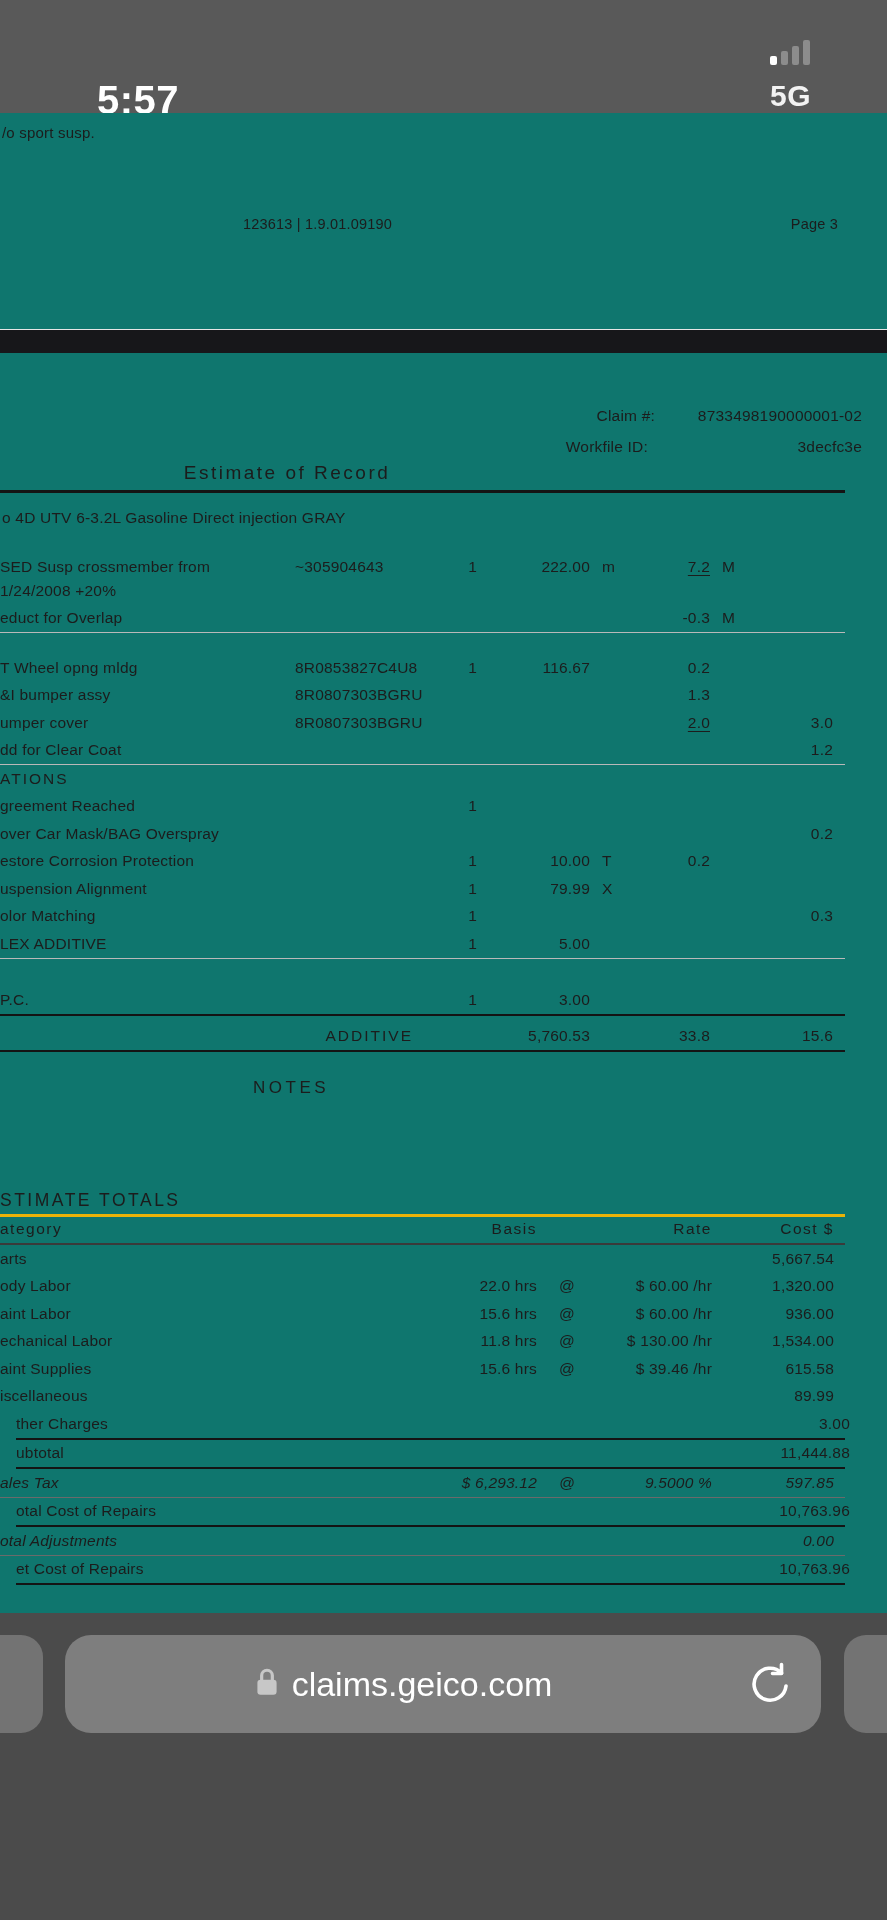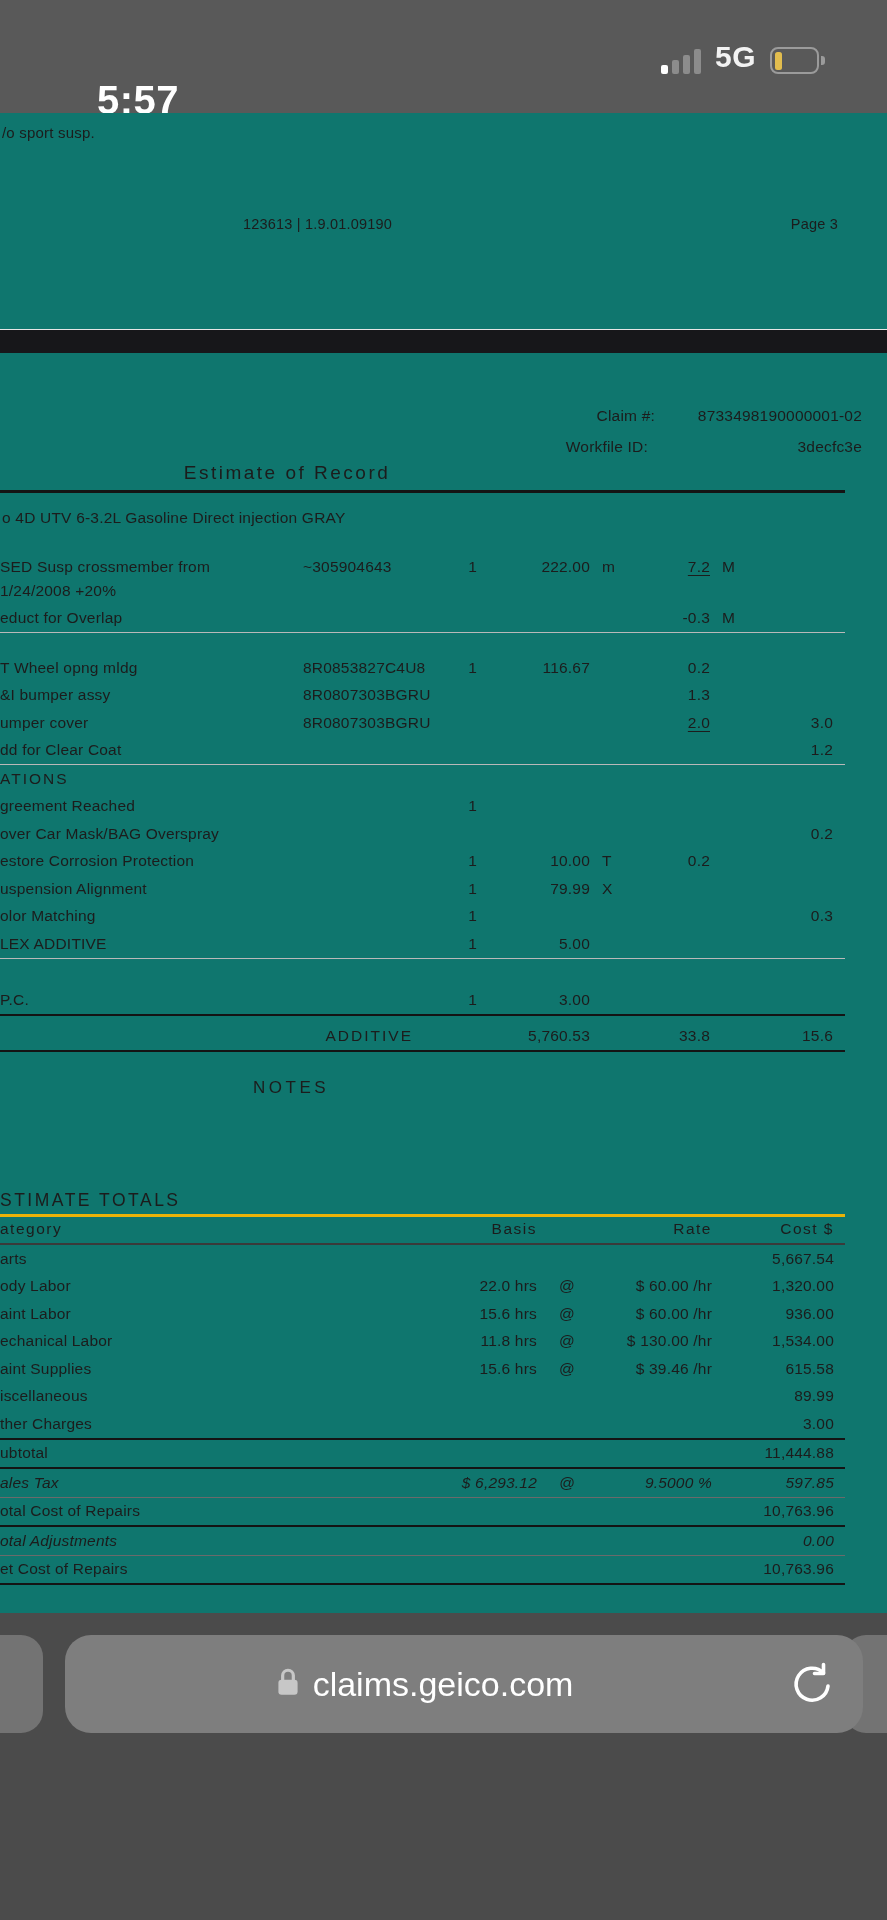--- a/index.html
+++ b/index.html
@@ -6,21 +6,21 @@
   body{
     width:887px;height:1920px;position:relative;overflow:hidden;
     background:#ffffff;
     font-family:"Liberation Sans","DejaVu Sans",sans-serif;
     -webkit-font-smoothing:antialiased;
   }
   
   .statusbar{position:absolute;left:0;top:0;width:887px;height:113px;background:#595959;}
   .sb-time{position:absolute;left:138px;top:34px;transform:translateX(-50%);
     color:#fff;font-size:40px;font-weight:700;letter-spacing:.5px;margin-top:44px;}
-  .sb-right{position:absolute;right:62px;top:40px;display:flex;align-items:flex-end;gap:14px;}
+  .sb-right{position:absolute;right:62px;top:40px;display:flex;align-items:flex-start;gap:14px;flex-direction:column;}
   .sig{display:flex;align-items:flex-end;gap:4px;height:25px;}
   .sig i{display:block;width:7px;border-radius:2px;background:#8c8c8c;}
   .sig i.on{background:#ffffff;}
   .sb-net{color:#f2f2f2;font-size:30px;font-weight:600;letter-spacing:.5px;}
   .batt{position:relative;width:55px;height:27px;}
   .batt .shell{position:absolute;left:0;top:0;width:49px;height:27px;border:2.5px solid #9b9b9b;border-radius:8px;box-sizing:border-box;}
   .batt .fill{position:absolute;left:4.5px;top:4.5px;width:7px;height:18px;border-radius:2.5px;background:#e2bd4e;}
   .batt .nub{position:absolute;right:0;top:9px;width:4px;height:9px;border-radius:0 3px 3px 0;background:#9b9b9b;}
   
   .doc{position:absolute;left:0;top:113px;width:887px;height:1500px;background:#0f766e;color:#1c1c1c;}
@@ -38,52 +38,52 @@
   
   .li-table{position:absolute;left:0;top:440px;width:845px;}
   .li-row{position:relative;height:27.5px;}
   .li-row.tall{height:34px;}
   .li-row.cont{height:24px;}
   .li-row.rule-thin{border-bottom:1px solid #b9b9b9;}
   .li-row.rule-thick{border-bottom:2.5px solid #141414;}
   .li-spacer{height:21px;}
   .li-cell{position:absolute;bottom:5px;font-size:15.5px;white-space:nowrap;}
   .c-desc{left:0;}
-  .c-part{left:303px;}
+  .c-part{left:295px;}
   .c-qty{left:417px;width:60px;text-align:right;}
   .c-price{left:500px;width:90px;text-align:right;}
   .c-code{left:602px;}
   .c-labor{left:640px;width:70px;text-align:right;}
   .c-labor u{text-underline-offset:3px;}
   .c-unit{left:722px;}
   .c-paint{left:763px;width:70px;text-align:right;}
   .li-row.section .c-desc{letter-spacing:2px;font-size:15.5px;}
   .c-sublabel{left:213px;width:200px;text-align:right;letter-spacing:2px;}
   
   .notes-title{position:absolute;left:253px;top:965px;font-size:17px;letter-spacing:3.5px;}
   
   .tot-table{position:absolute;left:0;top:1077px;width:845px;}
   .tot-title{height:24px;border-bottom:3px solid #eab308;font-size:17.5px;letter-spacing:2.5px;}
   .tot-header{position:relative;height:26px;border-bottom:2px solid #3a3a3a;}
   .tot-row{position:relative;height:27.5px;}
-  .tot-row.rule-thick{border-bottom:2.5px solid #141414;}
+  .tot-row.rule-thick{border-bottom:2.5px solid #141414;margin-left:16px;}
   .tot-row.rule-thin{border-bottom:1.5px solid #6a6a6a;font-style:italic;}
   .t-cell{position:absolute;bottom:5px;font-size:15.5px;white-space:nowrap;}
   .tot-header .t-cell{letter-spacing:1.5px;}
   .t-label{left:0;}
   .t-basis{left:337px;width:200px;text-align:right;}
   .t-at{left:556px;width:22px;text-align:center;}
   .t-rate{left:512px;width:200px;text-align:right;}
   .t-cost{left:634px;width:200px;text-align:right;}
   
   .chrome{position:absolute;left:0;top:1613px;width:887px;height:307px;background:#4b4b4b;}
   .stub{position:absolute;top:22px;height:98px;width:43px;background:#737373;}
   .stub.left{left:0;border-radius:0 22px 22px 0;}
   .stub.right{right:0;border-radius:22px 0 0 22px;}
-  .addr-pill{position:absolute;left:65px;top:22px;width:756px;height:98px;border-radius:26px;background:#7e7e7e;padding-left:42px;}
+  .addr-pill{position:absolute;left:65px;top:22px;width:756px;height:98px;border-radius:26px;background:#7e7e7e;}
   .addr-center{position:absolute;left:0;right:80px;top:0;bottom:0;display:flex;align-items:center;justify-content:center;gap:12px;}
   .addr-text{color:#fff;font-size:34px;}
   .reload-btn{position:absolute;right:28px;top:26px;width:46px;height:46px;}
 </style>
 </head>
 <body>
 
 <div class="statusbar">
   <div class="sb-time">5:57</div>
   <div class="sb-right">

